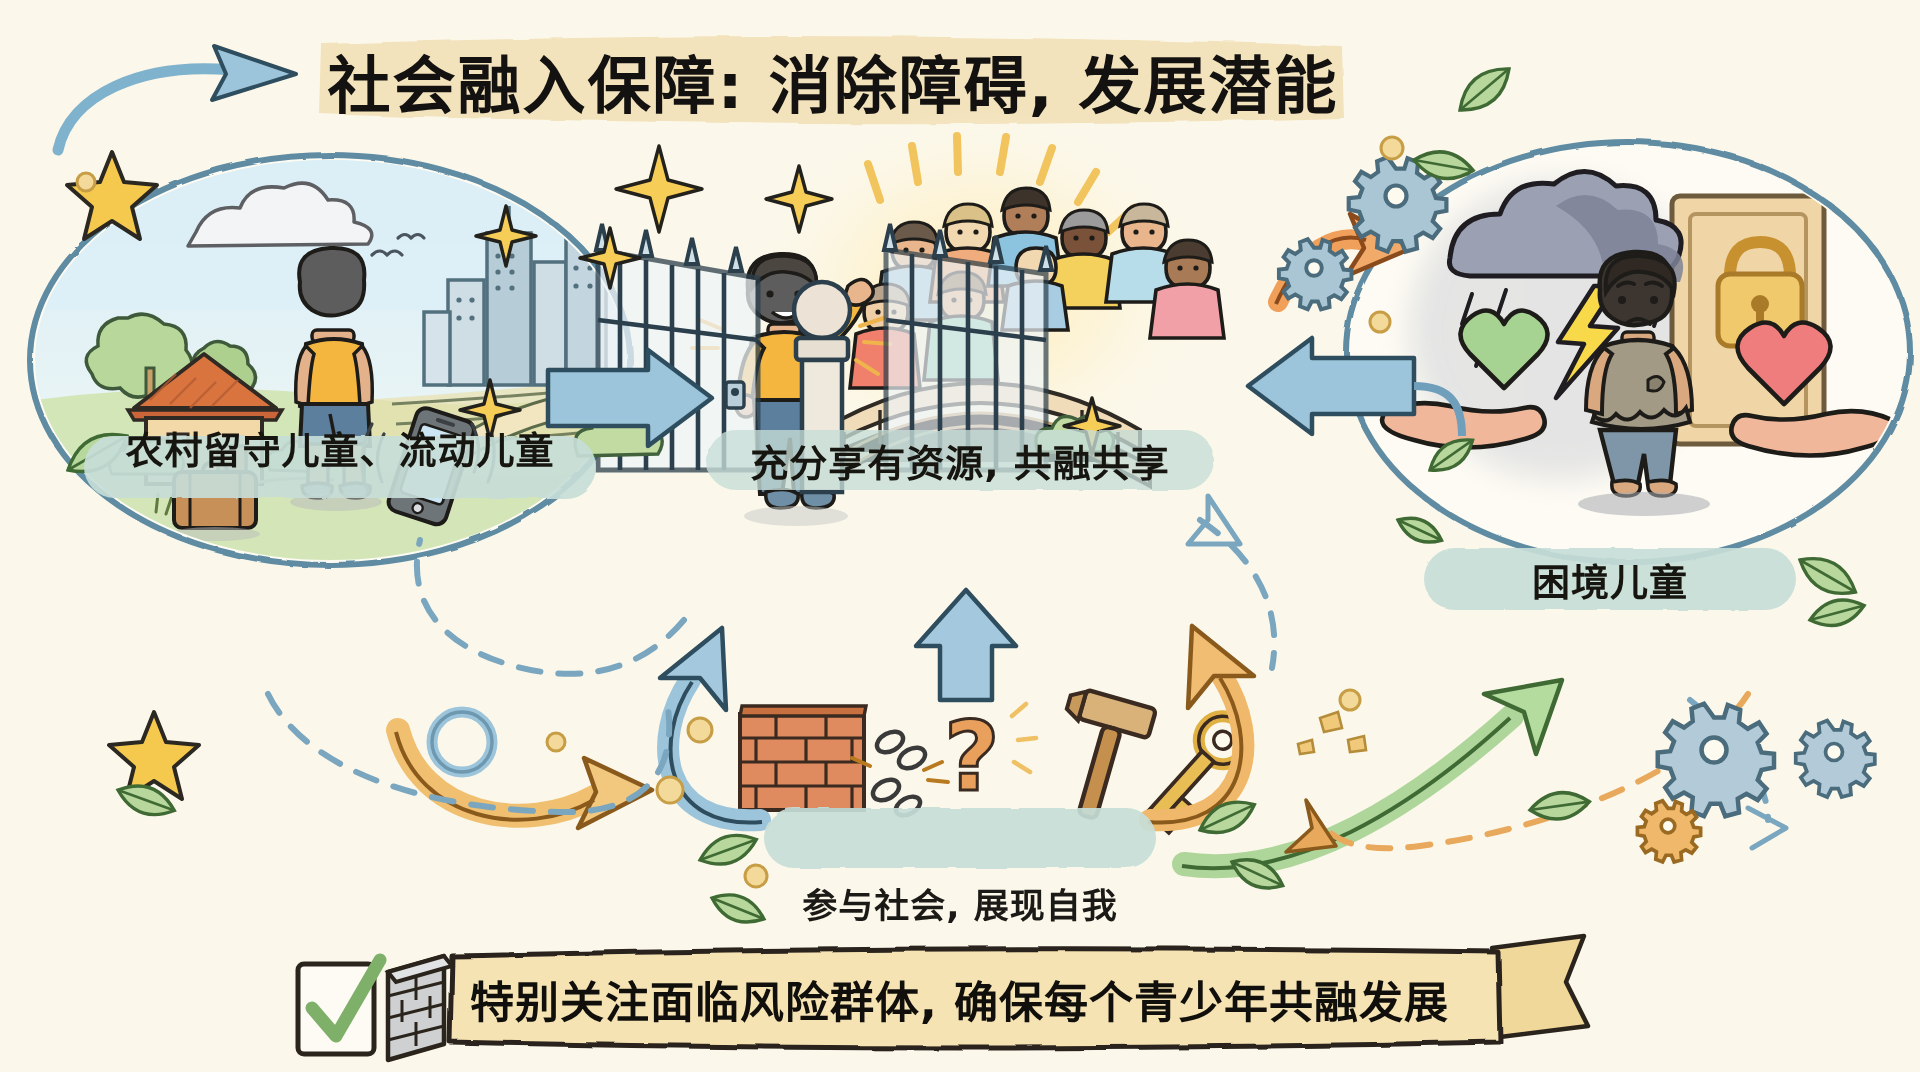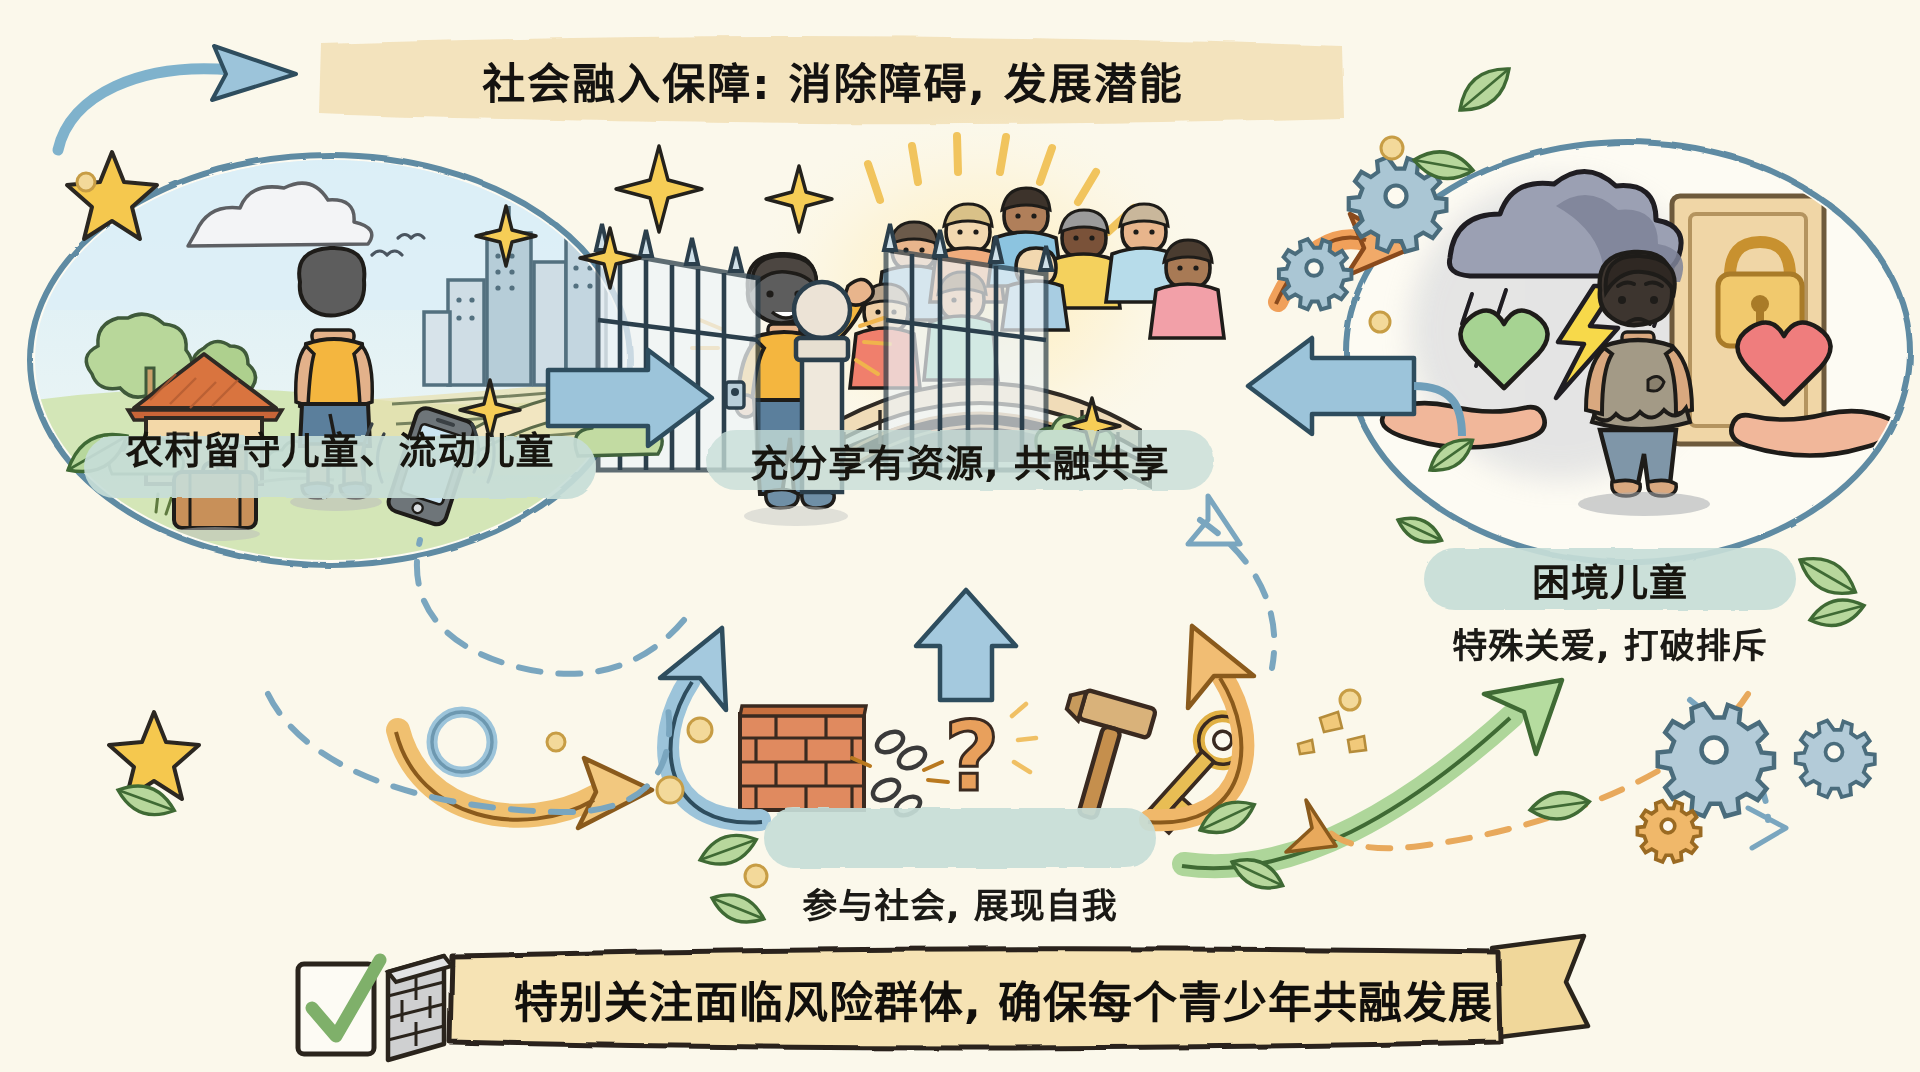--- a/index.html
+++ b/index.html
@@ -14,21 +14,21 @@
   .layer{position:absolute;left:0;top:0;width:1920px;height:1072px;}
   svg.layer{pointer-events:none;}
 
   
   #title-band{
     position:absolute;left:318px;top:36px;width:1030px;height:88px;
   }
   #title-text{
     position:absolute;left:0;top:0;width:100%;height:100%;
     display:flex;align-items:center;justify-content:center;
-    font-size:43px;font-weight:bold;color:#141210;
+    font-size:63px;font-weight:bold;color:#141210;
     letter-spacing:2px;white-space:nowrap;
     font-family:"DejaVu Sans","Liberation Sans",sans-serif;
   }
 
   
   .pill{
     position:absolute;
     display:flex;align-items:center;justify-content:center;
     font-size:38px;font-weight:bold;color:#17150f;
     white-space:nowrap;letter-spacing:1px;
@@ -50,21 +50,20 @@
   #lbl-barrier{left:760px; top:810px; width:400px; height:56px;}
   #sub-barrier{left:760px; top:876px; width:400px; height:52px;}
 
   
   #footer-text{
     position:absolute;left:470px;top:966px;width:1010px;height:66px;
     display:flex;align-items:center;justify-content:flex-start;
     font-size:44px;font-weight:bold;color:#110f0c;
     white-space:nowrap;letter-spacing:1px;
     font-family:"DejaVu Sans","Liberation Sans",sans-serif;
-    margin-left:44px;
   }
 </style>
 </head>
 <body>
 
 <div id="stage">
 
   <svg class="layer" viewBox="0 0 1920 1072">
     <defs>
       <filter id="rough">
@@ -764,19 +763,18 @@
         </g>
       </g>
     </g>
   </svg>
 
   <div class="pill" id="lbl-left">农村留守儿童、流动儿童</div>
 
   <div class="pill" id="lbl-right">困境儿童</div>
 
   <div class="pill" id="lbl-center">充分享有资源, 共融共享</div>
-  <div class="sub" id="sub-right">特殊关爱, 打破排斥</div>
 
   <div class="sub" id="sub-barrier">参与社会, 展现自我</div>
 
   <div id="footer-text">特别关注面临风险群体, 确保每个青少年共融发展</div>
 
 </div>
 
 </body></html>

